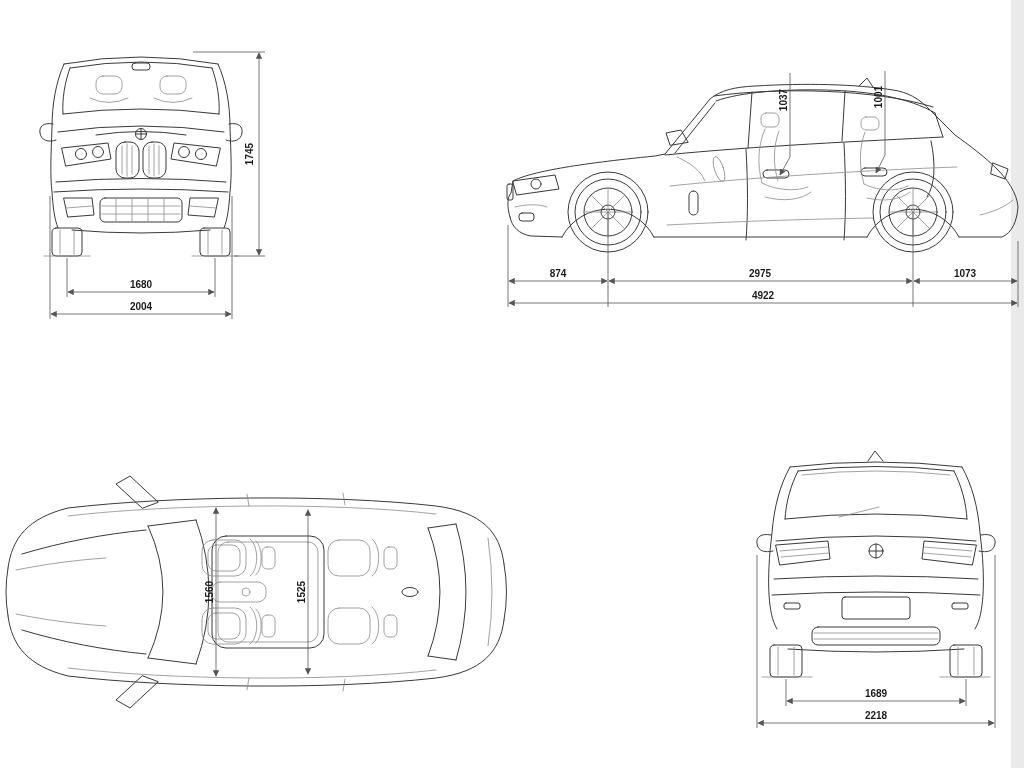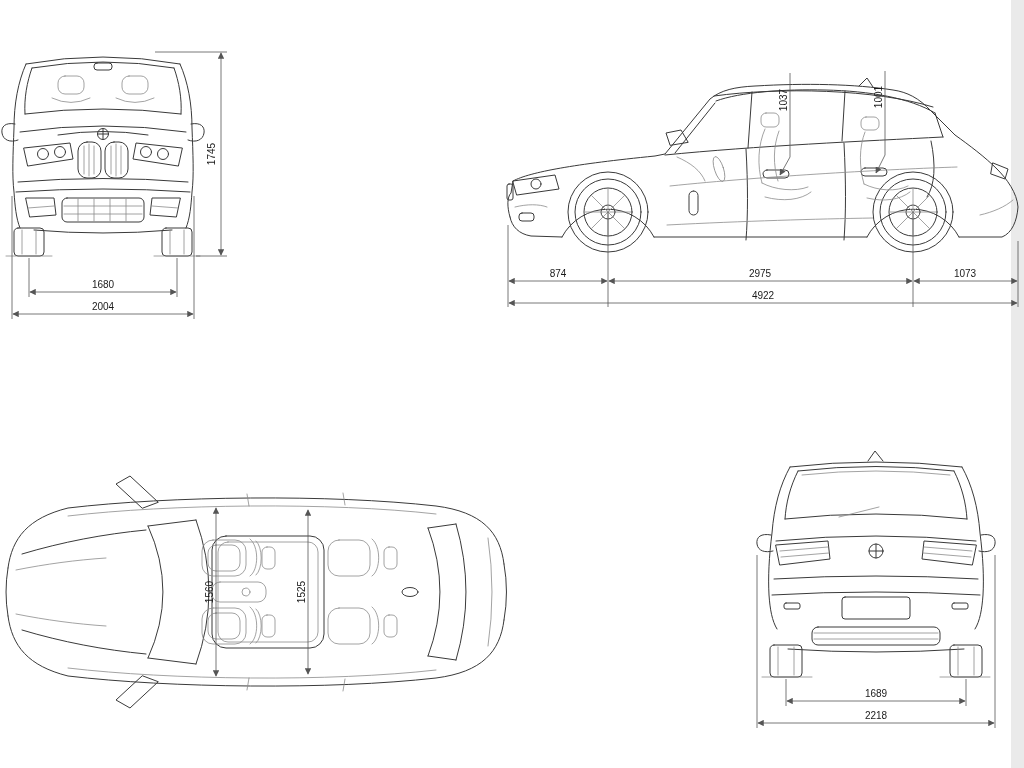--- a/index.html
+++ b/index.html
@@ -1,33 +1,33 @@
 <!DOCTYPE html>
 <html><head>
 <meta charset="utf-8">
 <style>
   html,body{margin:0;padding:0;}
   body{
     width:1024px;height:768px;position:relative;overflow:hidden;
     background:#ffffff;font-family:"Liberation Sans",sans-serif;
   }
-  .view{position:absolute;}
+  .view{position:absolute;font-weight:bold;}
   svg{display:block;overflow:visible;}
   .car{stroke:#3a3a3a;fill:none;stroke-width:1;stroke-linecap:round;stroke-linejoin:round;}
   .light{stroke:#8c8c8c;fill:none;stroke-width:0.8;stroke-linecap:round;stroke-linejoin:round;}
   .dim{stroke:#555555;fill:none;stroke-width:0.8;}
   text.dimlabel{fill:#1a1a1a;font-size:10px;font-family:"Liberation Sans",sans-serif;}
   .edgeband{position:absolute;top:0;right:0;width:13px;height:768px;background:#eaeaea;}
 </style>
 </head>
 <body>
 
 <div class="edgeband"></div>
 
-<div class="view" style="left:0px;top:40px;width:240px;height:290px;">
+<div class="view" style="left:0px;top:40px;width:240px;height:290px;padding-left:38px;">
 <svg width="240" height="290" viewBox="0 0 240 290">
   <defs>
     <marker id="fm" viewBox="0 0 10 10" refX="9" refY="5" markerWidth="8" markerHeight="8" orient="auto-start-reverse">
       <path d="M0,0 L10,5 L0,10 z" fill="#555555"></path>
     </marker>
   </defs>
 
   <g class="car">
     <path d="M26,24 Q103,10 180,24"></path>
     <path d="M26,24 C18,42 14,64 14,88 C13,114 12,136 14,152 C15,166 16,178 20,188"></path>

